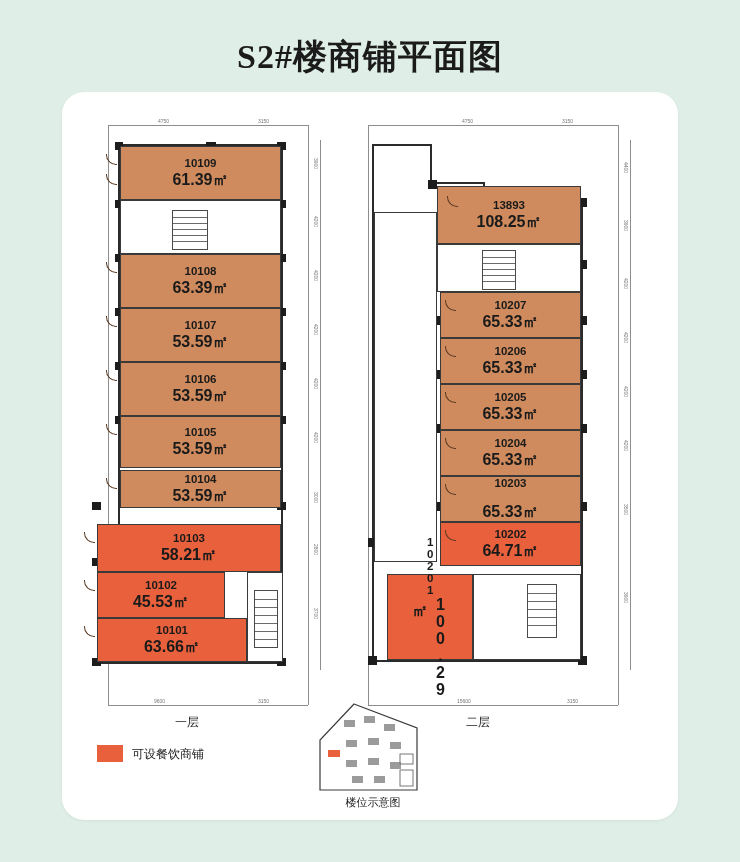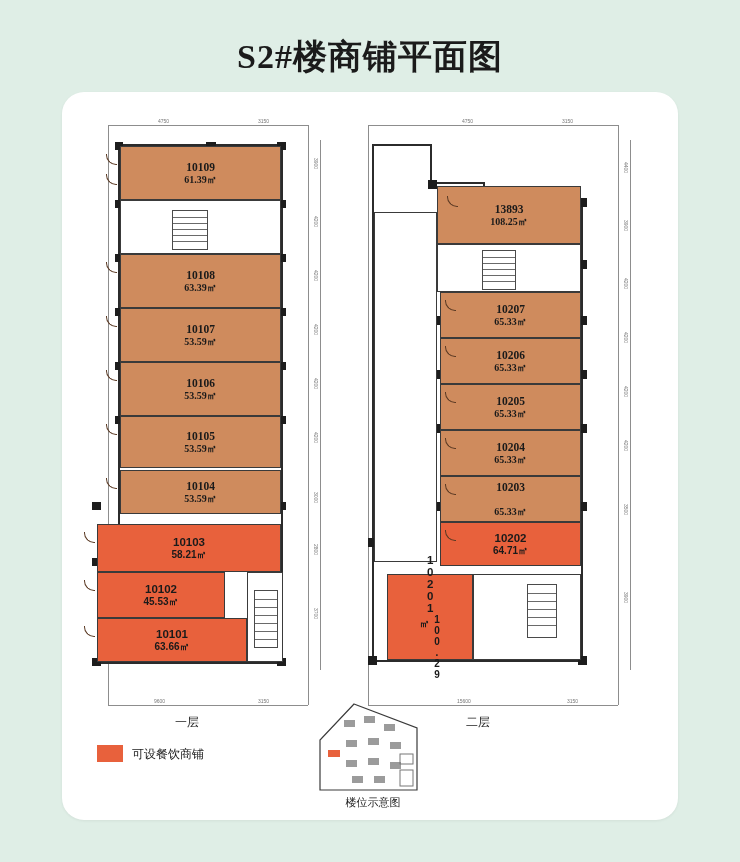--- a/index.html
+++ b/index.html
@@ -36,22 +36,22 @@
     border:1px solid #3a3a3a;
     display:flex;
     flex-direction:column;
     align-items:center;
     justify-content:center;
     color:#1a1a1a;
     font-size:11px;
     line-height:1.25;
   }
   .unit .code{font-weight:bold;font-size:11.5px;}
-  .unit .area{font-weight:bold;font-size:10px;}
-  .u-tan{background:#cf8b5d;font-family:Liberation Serif, serif;}
+  .unit .area{font-weight:bold;font-size:16px;}
+  .u-tan{background:#cf8b5d;}
   .u-org{background:#e8613c;}
   .u-white{background:#ffffff;}
   .u-vert{
     writing-mode:vertical-rl;
     text-orientation:upright;
     flex-direction:row;
   }
   .u-vert .code,.u-vert .area{writing-mode:vertical-rl;text-orientation:upright;}
 
   
@@ -167,21 +167,21 @@
       <span class="area">53.59㎡</span>
     </div>
     <div class="unit u-tan" style="left:58px;top:270px;width:161px;height:54px;">
       <span class="code">10106</span>
       <span class="area">53.59㎡</span>
     </div>
     <div class="unit u-tan" style="left:58px;top:324px;width:161px;height:52px;">
       <span class="code">10105</span>
       <span class="area">53.59㎡</span>
     </div>
-    <div class="unit u-tan" style="left:58px;top:378px;width:161px;height:44px;">
+    <div class="unit u-tan" style="left:58px;top:378px;width:161px;height:38px;">
       <span class="code">10104</span>
       <span class="area">53.59㎡</span>
     </div>
 
     <div class="unit u-org" style="left:35px;top:432px;width:184px;height:48px;">
       <span class="code">10103</span>
       <span class="area">58.21㎡</span>
     </div>
     <div class="unit u-org" style="left:35px;top:480px;width:128px;height:46px;">
       <span class="code">10102</span>

